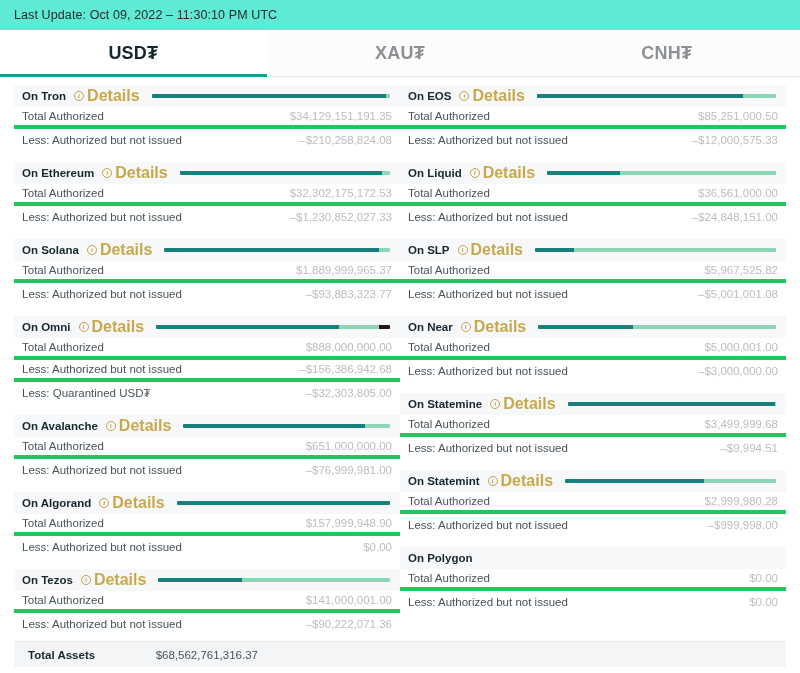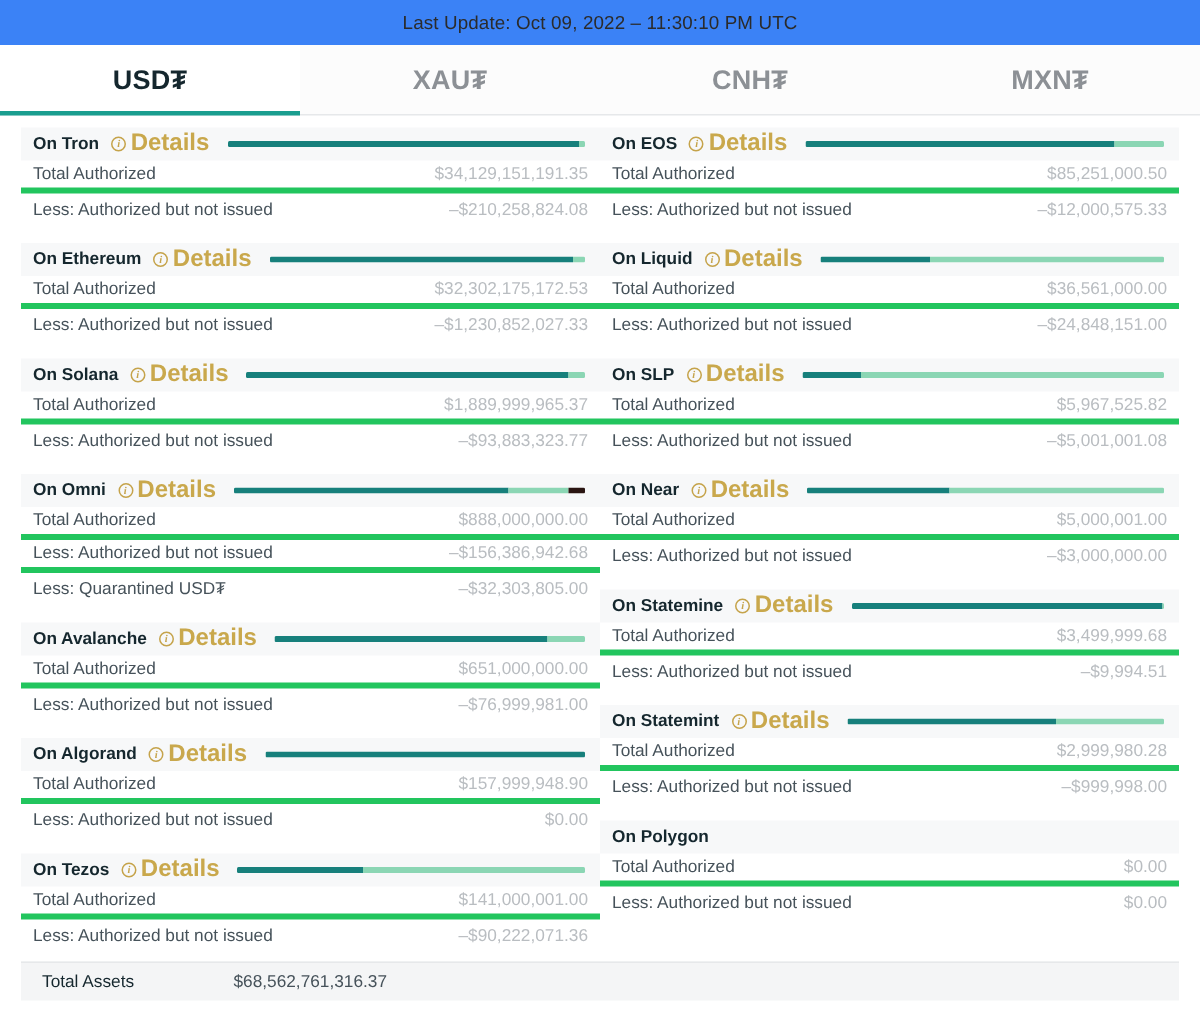--- a/index.html
+++ b/index.html
@@ -7,25 +7,24 @@
     width: 800px; height: 673px;
     background: #ffffff;
     font-family: "Liberation Sans", sans-serif;
     -webkit-font-smoothing: antialiased;
   }
   body { overflow: hidden; position: relative; }
 
   
   .topbar {
     height: 30px;
-    background: #3b82f6;
+    background: #5eead4;
     display: flex;
     align-items: center;
     padding: 0 14px;
-    justify-content: center;
   }
   .topbar .lastupdate {
     font-size: 12.5px;
     color: #2b2b2b;
     letter-spacing: .1px;
   }
 
   
   .tabbar {
     height: 47px;
@@ -162,21 +161,21 @@
     align-items: center;
     justify-content: space-between;
     padding: 0 14px;
     height: 100%;
   }
   .foot-cell.c1 { width: 258px; }
   .foot-cell.c2 { width: 262px; }
   .foot-cell.c3 { flex: 1 1 auto; }
   .foot-label {
     font-size: 11.5px;
-    font-weight: normal;
+    font-weight: bold;
     color: #15272e;
     white-space: nowrap;
   }
   .foot-value {
     font-size: 11.5px;
     color: #46525a;
     white-space: nowrap;
     margin-left: 18px;
   }
 </style>
@@ -190,23 +189,20 @@
 <div class="tabbar" id="tabbar">
     <div class="tab active">
       <span>USD₮</span>
     </div>
     <div class="tab">
       <span>XAU₮</span>
     </div>
     <div class="tab">
       <span>CNH₮</span>
     </div>
-    <div class="tab">
-      <span>MXN₮</span>
-    </div>
   </div>
 
 <div class="columns">
   <div class="col" id="col-left">
       <div class="chain">
         <div class="chain-head">
           <span class="chain-name">On Tron</span>
           <span class="details">
             <span class="ico">i</span>
             <span class="txt">Details</span>

